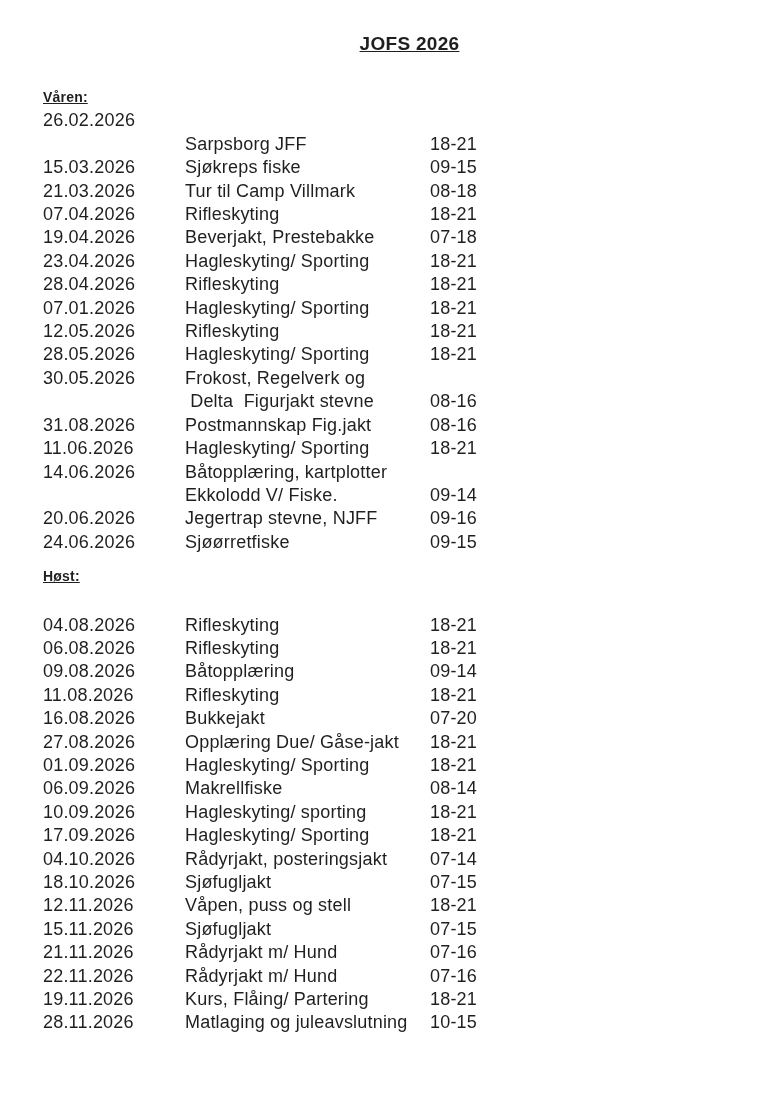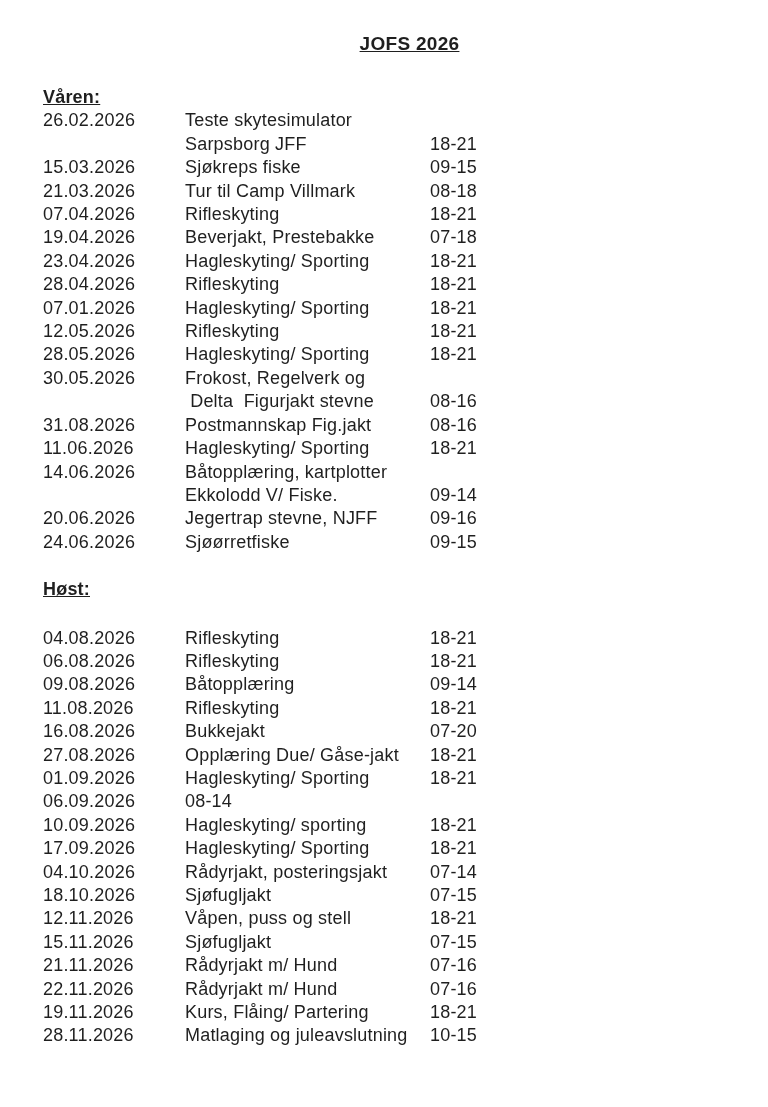--- a/index.html
+++ b/index.html
@@ -23,28 +23,28 @@
     font-size: 19px;
     font-weight: bold;
     text-decoration: underline;
     text-align: center;
     margin-left: 42px;
     line-height: 24px;
     margin-bottom: 30px;
     letter-spacing: 0.3px;
   }
   .season .heading {
-    font-size: 18px;
+    font-size: 14px;
     font-weight: bold;
     text-decoration: underline;
     line-height: 23.4px;
     letter-spacing: 0.2px;
   }
   .season + .season {
-    margin-top: 24px;
+    margin-top: 11px;
   }
   .season + .season .heading {
     margin-bottom: 25px;
   }
   .row {
     display: flex;
     line-height: 23.4px;
     font-size: 18px;
     letter-spacing: 0.2px;
   }
@@ -64,21 +64,20 @@
 </head>
 <body>
 
 <div class="page">
   <div class="doc-title">JOFS 2026</div>
   <div id="sections">
       <section class="season">
         <div class="heading">Våren:</div>
         <div class="row">
           <span class="col-date">26.02.2026</span>
-          <span class="col-act">Teste skytesimulator</span>
           <span class="col-time"></span>
         </div>
         <div class="row">
           <span class="col-date"></span>
           <span class="col-act">Sarpsborg JFF</span>
           <span class="col-time">18-21</span>
         </div>
         <div class="row">
           <span class="col-date">15.03.2026</span>
           <span class="col-act">Sjøkreps fiske</span>
@@ -197,20 +196,21 @@
           <span class="col-act">Opplæring Due/ Gåse-jakt</span>
           <span class="col-time">18-21</span>
         </div>
         <div class="row">
           <span class="col-date">01.09.2026</span>
           <span class="col-act">Hagleskyting/ Sporting</span>
           <span class="col-time">18-21</span>
         </div>
         <div class="row">
           <span class="col-date">06.09.2026</span>
+          <span class="col-act">Makrellfiske</span>
           <span class="col-time">08-14</span>
         </div>
         <div class="row">
           <span class="col-date">10.09.2026</span>
           <span class="col-act">Hagleskyting/ sporting</span>
           <span class="col-time">18-21</span>
         </div>
         <div class="row">
           <span class="col-date">17.09.2026</span>
           <span class="col-act">Hagleskyting/ Sporting</span>

